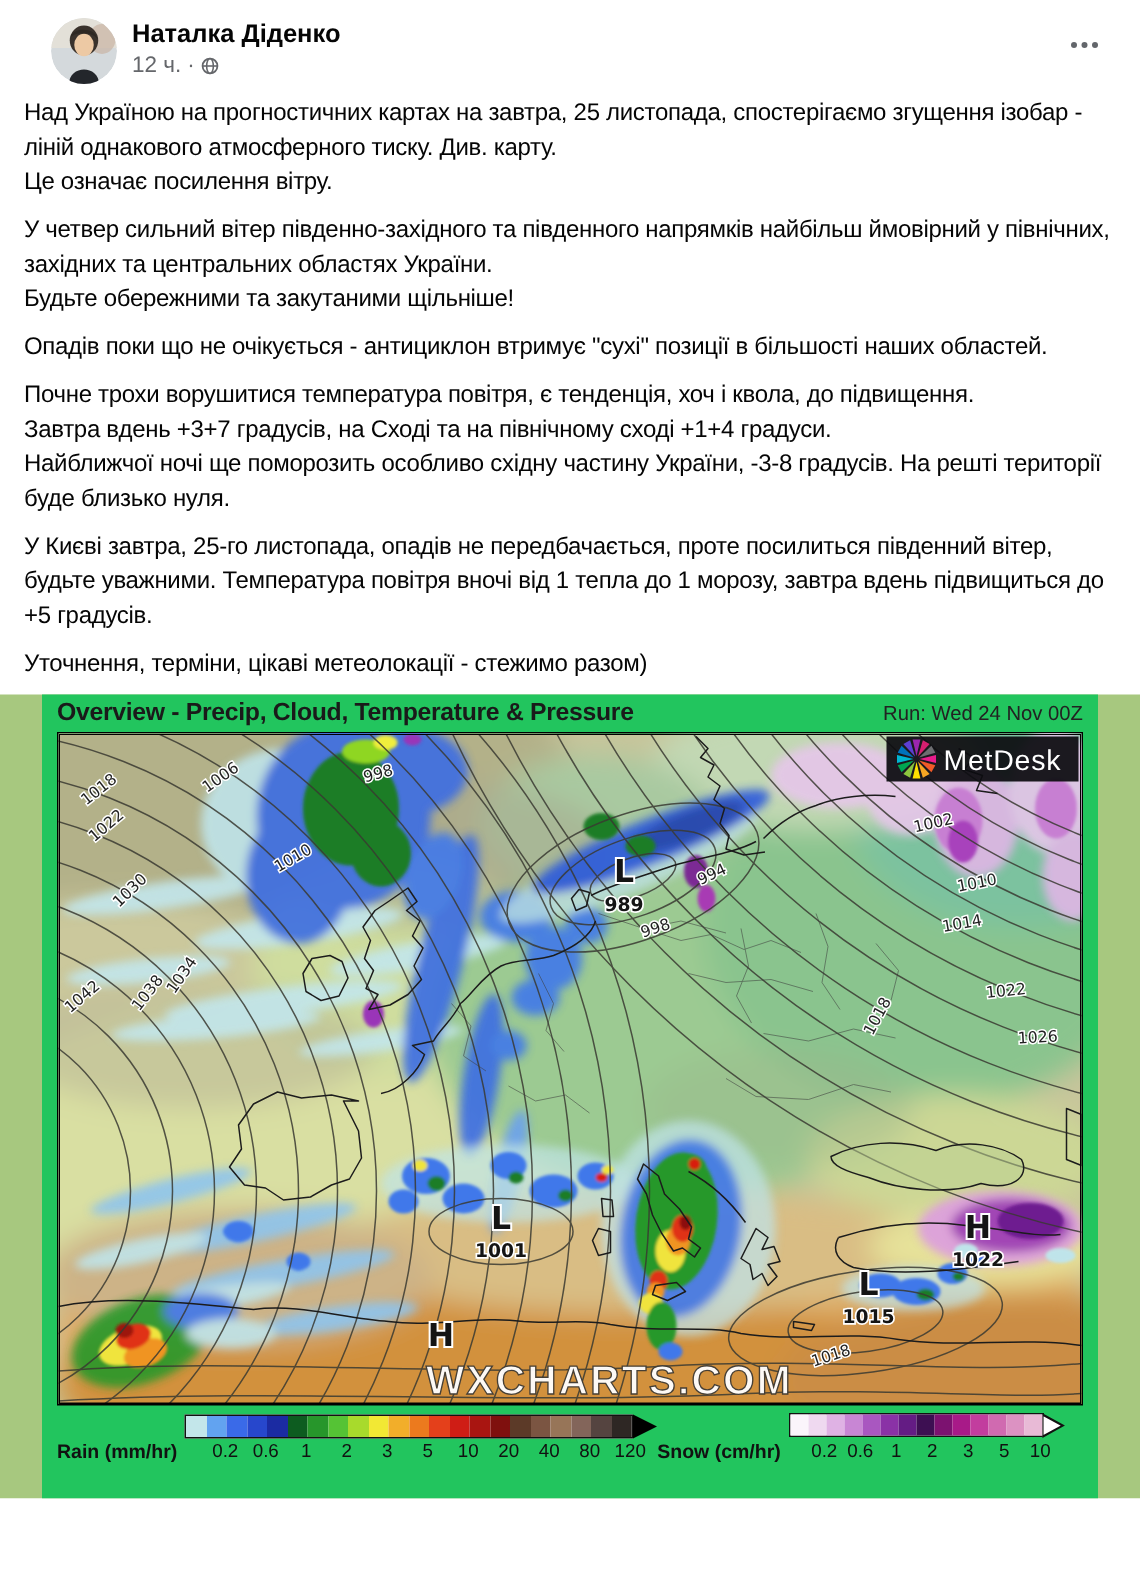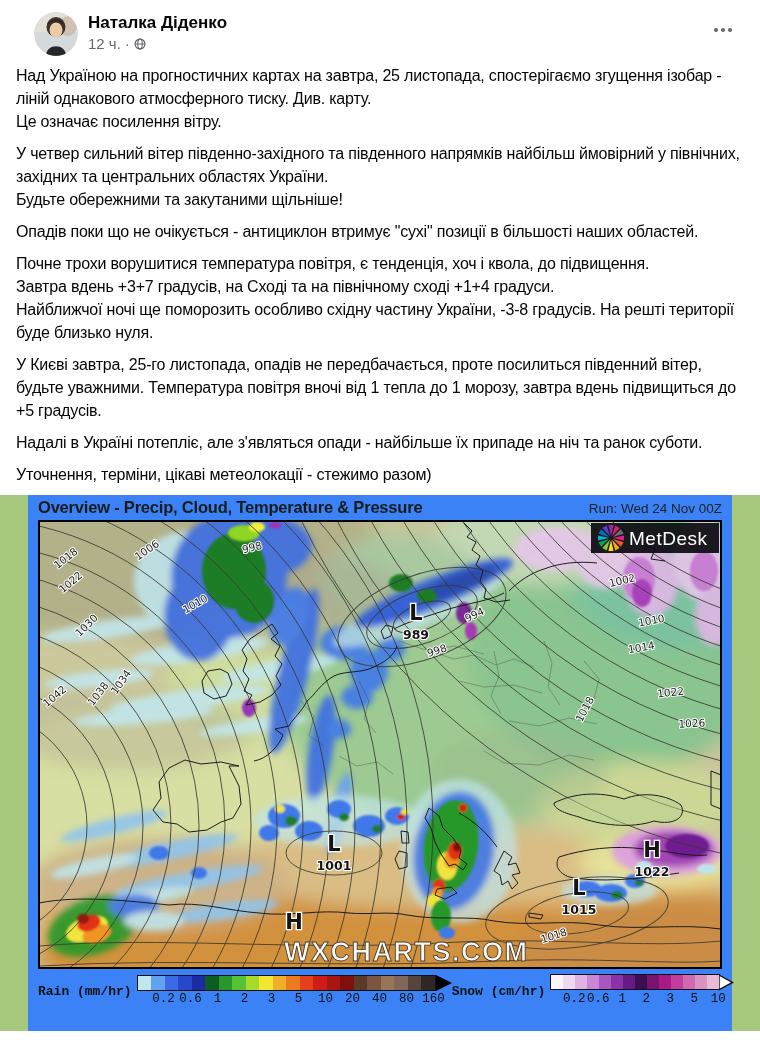--- a/index.html
+++ b/index.html
@@ -13,33 +13,33 @@
   .sub{display:flex;align-items:center;gap:4px;color:#65676b;font-size:15px;margin-top:2px;}
   .more-btn{position:absolute;right:22px;top:22px;display:flex;gap:3px;cursor:pointer;padding:6px;}
   .more-btn i{width:4px;height:4px;border-radius:50%;background:#63666b;display:block;}
 
   
   .post-text{padding:4px 16px 0;font-size:16px;line-height:23px;letter-spacing:-0.2px;}
   .para{margin:0 0 9px;white-space:pre-line;}
 
   
   .post-image{position:relative;width:760px;height:536px;background:#a7c87f;margin-top:3px;cursor:pointer;}
-  .chart-panel{position:absolute;left:28px;right:28px;top:0;bottom:0;background:#3b82f6;padding:3px 10px 0;box-sizing:border-box;}
+  .chart-panel{position:absolute;left:28px;right:28px;top:0;bottom:0;background:#22c55e;padding:3px 10px 0;box-sizing:border-box;}
   .chart-head-row1{display:flex;justify-content:space-between;align-items:baseline;}
   .chart-title{font-size:16.5px;font-weight:bold;color:#1a1a1a;letter-spacing:-0.2px;}
   .chart-run{font-size:13.5px;color:#222;}
   .chart-head-row2{display:grid;grid-template-columns:1fr auto 1fr;align-items:baseline;margin-top:1px;}
   .chart-model{font-size:13.5px;color:#222;}
   .chart-subtitle{font-size:13.5px;font-weight:bold;color:#1a1a1a;text-align:center;}
   .chart-valid{font-size:13.5px;color:#222;text-align:right;}
   .map-wrap{margin-top:3px;border:1px solid #000;width:682px;height:447px;}
   svg.map{display:block;}
 
   
-  .legend-row{display:flex;align-items:center;margin-top:5px;padding-left:0;font-family:Liberation Mono, monospace;}
+  .legend-row{display:flex;align-items:flex-end;margin-top:5px;padding-left:0;}
   .legend-label{font-size:13px;font-weight:bold;color:#111;white-space:nowrap;margin-right:5px;line-height:17px;}
   .bar-group{position:relative;}
   .bar{display:flex;border:1.2px solid #111;height:14px;background:#fff;}
   .bar .cell{height:14px;}
   .bar-line{display:flex;align-items:stretch;}
   .arrow-black{width:0;height:0;border-top:8.2px solid transparent;border-bottom:8.2px solid transparent;border-left:16px solid #000;}
   .ticks{position:relative;height:17px;font-size:12.5px;color:#111;}
   .ticks span{position:absolute;transform:translateX(-50%);top:1px;}
   .snow-group{}
 
@@ -87,21 +87,20 @@
 <div class="post-text">
     <div class="para">Над Україною на прогностичних картах на завтра, 25 листопада, спостерігаємо згущення ізобар - ліній однакового атмосферного тиску. Див. карту.
 Це означає посилення вітру.</div>
     <div class="para">У четвер сильний вітер південно-західного та південного напрямків найбільш ймовірний у північних, західних та центральних областях України.
 Будьте обережними та закутаними щільніше!</div>
     <div class="para">Опадів поки що не очікується - антициклон втримує "сухі" позиції в більшості наших областей.</div>
     <div class="para">Почне трохи ворушитися температура повітря, є тенденція, хоч і квола, до підвищення.
 Завтра вдень +3+7 градусів, на Сході та на північному сході +1+4 градуси.
 Найближчої ночі ще поморозить особливо східну частину України, -3-8 градусів. На решті території буде близько нуля.</div>
     <div class="para">У Києві завтра, 25-го листопада, опадів не передбачається, проте посилиться південний вітер, будьте уважними. Температура повітря вночі від 1 тепла до 1 морозу, завтра вдень підвищиться до +5 градусів.</div>
-    <div class="para">Надалі в Україні потепліє, але з'являться опади - найбільше їх припаде на ніч та ранок суботи.</div>
     <div class="para">Уточнення, терміни, цікаві метеолокації - стежимо разом)</div>
   </div>
 
 <div class="post-image">
   <div class="chart-panel">
     <div class="chart-head-row1">
       <span class="chart-title">Overview - Precip, Cloud, Temperature &amp; Pressure</span>
       <span class="chart-run">Run: Wed 24 Nov 00Z</span>
     </div>
 
@@ -434,21 +433,21 @@
             <span style="left: 27px;">0.2</span>
             <span style="left: 54px;">0.6</span>
             <span style="left: 81px;">1</span>
             <span style="left: 108px;">2</span>
             <span style="left: 135px;">3</span>
             <span style="left: 162px;">5</span>
             <span style="left: 189px;">10</span>
             <span style="left: 216px;">20</span>
             <span style="left: 243px;">40</span>
             <span style="left: 270px;">80</span>
-            <span style="left: 297px;">160</span>
+            <span style="left: 297px;">120</span>
           </div>
       </div>
       <span class="legend-label snow-group">Snow (cm/hr)</span>
       <div class="bar-group">
         <div class="bar-line">
           <div class="bar" id="snow-bar">
               <div class="cell" style="flex: 0 0 12px; background: rgb(251, 245, 251);"></div>
               <div class="cell" style="flex: 0 0 12px; background: rgb(239, 217, 240);"></div>
               <div class="cell" style="flex: 0 0 12px; background: rgb(223, 178, 228);"></div>
               <div class="cell" style="flex: 0 0 12px; background: rgb(200, 134, 212);"></div>

